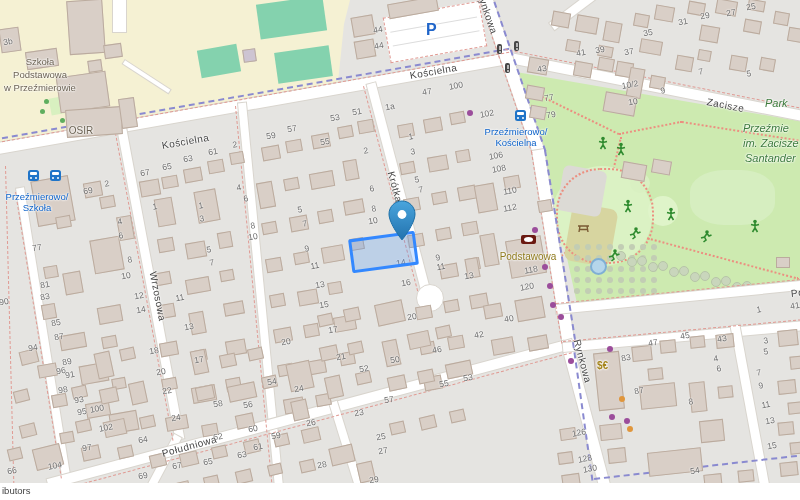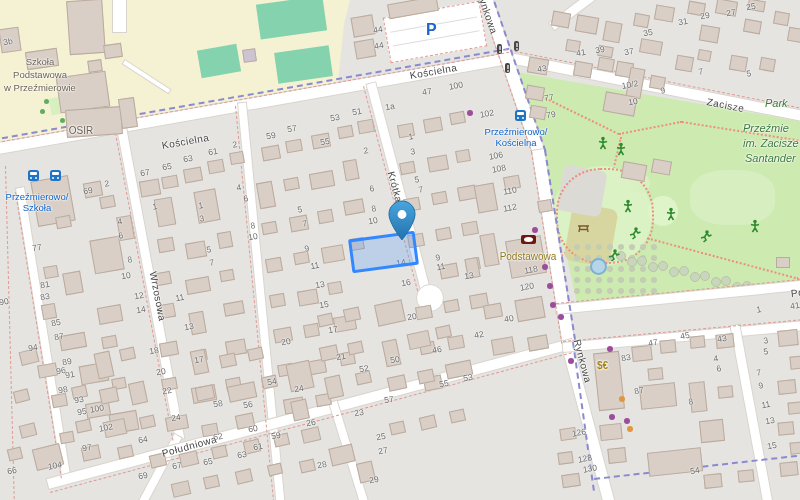--- a/index.html
+++ b/index.html
@@ -668,13 +668,16 @@
     <defs>
         <linearGradient id="mg" x1="0" y1="0" x2="0" y2="1">
       <stop offset="0" stop-color="#4aa5dd"></stop>
           <stop offset="1" stop-color="#2272ae"></stop>
     </linearGradient>
       </defs>
     <path d="M14 0C6.8 0 1 5.8 1 13c0 9.8 13 26 13 26s13-16.2 13-26C27 5.8 21.2 0 14 0z" fill="url(#mg)" stroke="#1b6fa8" stroke-width="1"></path>
     <circle cx="14" cy="13.5" r="4.4" fill="#ffffff"></circle>
   </svg>
 
+  <div class="attr">
+    <span>ibutors</span>
+  </div>
 </div>
 
 </body></html>

